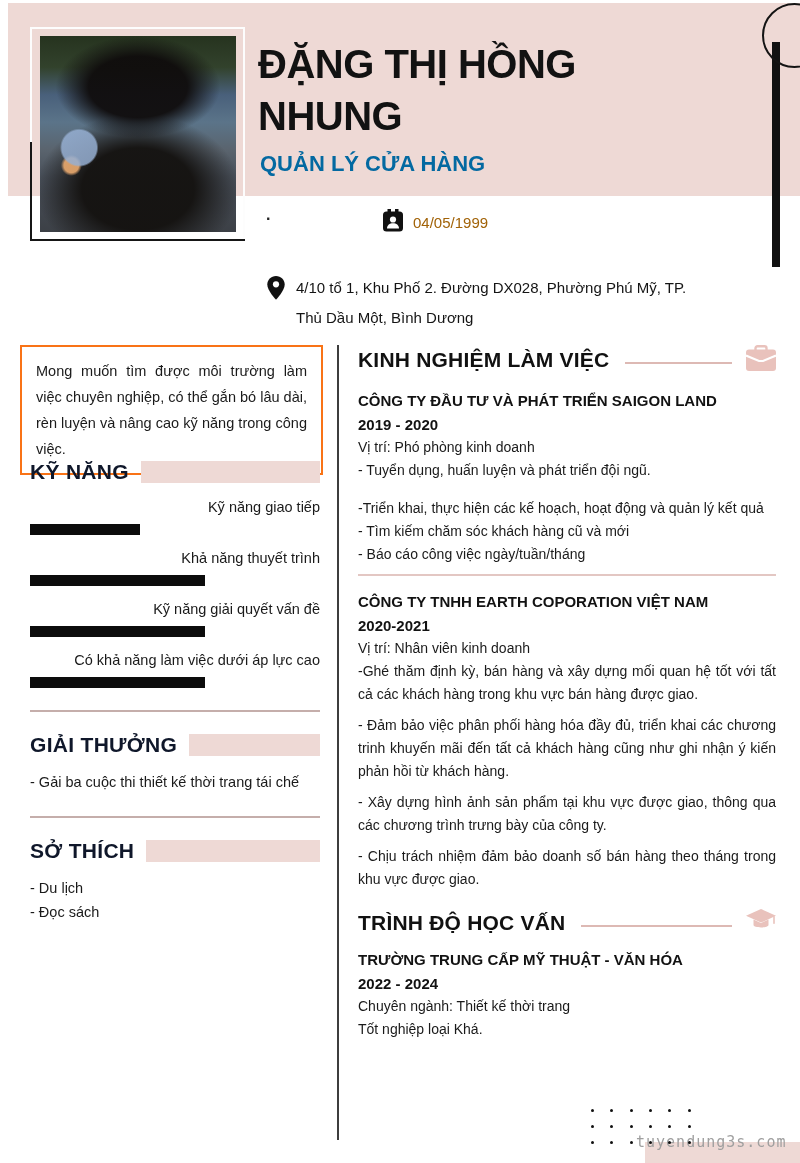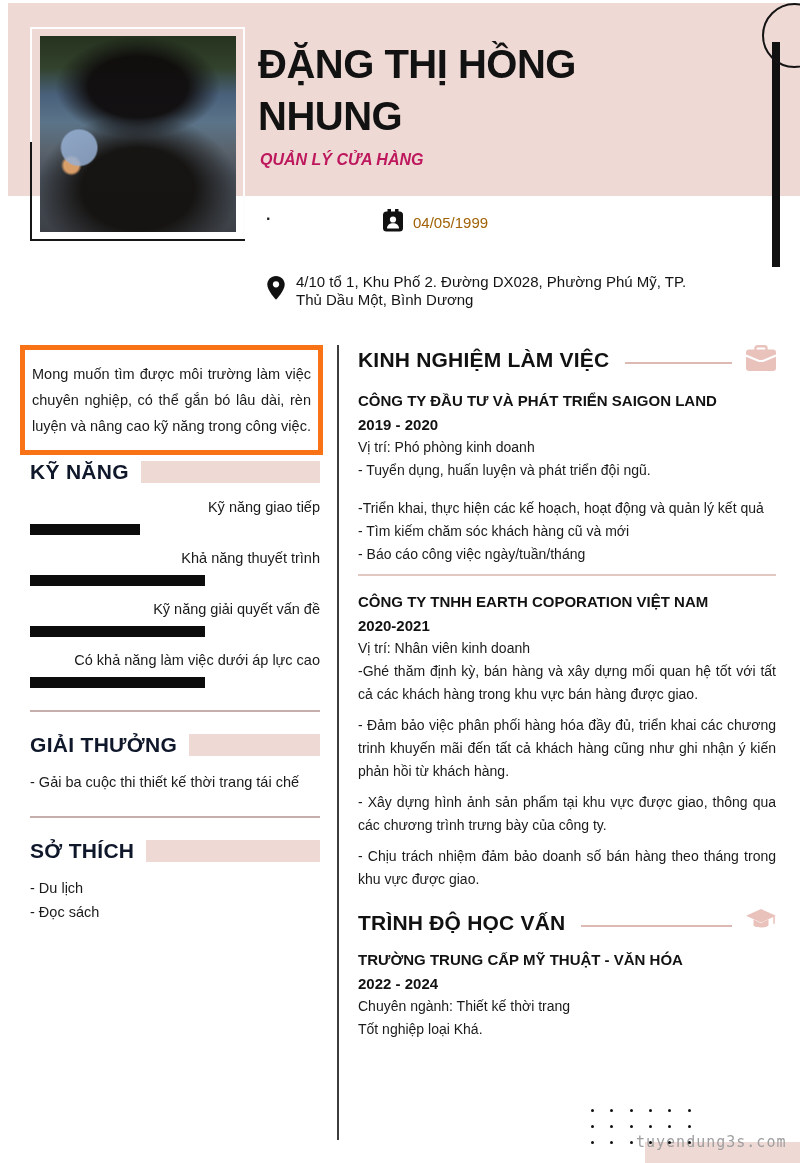--- a/index.html
+++ b/index.html
@@ -23,36 +23,36 @@
       radial-gradient(ellipse 42% 26% at 50% 26%, rgba(15,12,12,.95) 60%, rgba(15,12,12,0) 100%),
       radial-gradient(ellipse 52% 38% at 50% 78%, rgba(20,18,16,.96) 55%, rgba(20,18,16,0) 100%),
       linear-gradient(180deg,#26331f 0%,#32422c 16%,#49607b 30%,#5b7489 44%,#5a646e 58%,#49505a 72%,#3c4046 100%);
   }
   .name {
     position:absolute; left:258px; top:38px; width:430px;
     font-size:40px; font-weight:800; line-height:52px; color:#121212; letter-spacing:-.5px;
   }
   .job-title {
     position:absolute; left:260px; top:151px;
-    font-size:16px; font-weight:700; color:#be185d; letter-spacing:0;font-style:italic;
+    font-size:22px; font-weight:700; color:#0369a1; letter-spacing:0;
   }
   .tiny-dot { position:absolute; left:266px; top:206px; font-size:16px; font-weight:700; color:#222; }
   .dob-row { position:absolute; left:382px; top:209px; display:flex; align-items:center; gap:9px; }
   .dob-row .txt { font-size:15px; color:#a16207;text-align:center; }
   .right-bar { position:absolute; left:772px; top:42px; width:8px; height:225px; background:#111; }
   .top-circle { position:absolute; left:762px; top:3px; width:65px; height:65px;
                 border:2.5px solid #141414; border-radius:50%; background:transparent; }
 
   .addr-row { position:absolute; left:267px; top:273px; display:flex; gap:11px; }
-  .addr-row .txt { width:418px; font-size:15px; line-height:18px; color:#141414; }
+  .addr-row .txt { width:418px; font-size:15px; line-height:30px; color:#141414; }
 
   
   .objective-box {
     position:absolute; left:20px; top:345px; width:303px;
-    border:5px solid #f97316; padding:11px 7px;
+    border:2px solid #f97316; padding:11px 14px;
     font-size:14.5px; line-height:26px; text-align:justify; color:#1a1a1a;
   }
   .left-col { position:absolute; left:30px; top:460px; width:290px; }
   .sec-head-row { display:flex; align-items:center; }
   .sec-head { font-size:21px; font-weight:700; color:#0f172a; letter-spacing:.3px; white-space:nowrap; }
   .sec-head-block { flex:1; height:22px; background:#eed9d5; margin-left:12px; }
   .skill { margin-top:15px;text-align:right; }
   .skill .lbl { font-size:14.5px; color:#1a1a1a; }
   .skill .bar { height:11px; background:#0c0c0c; margin-top:9px; }
   .l-divider { border:none; border-top:2px solid #c5aeab; margin:22px 0 0 0; }

